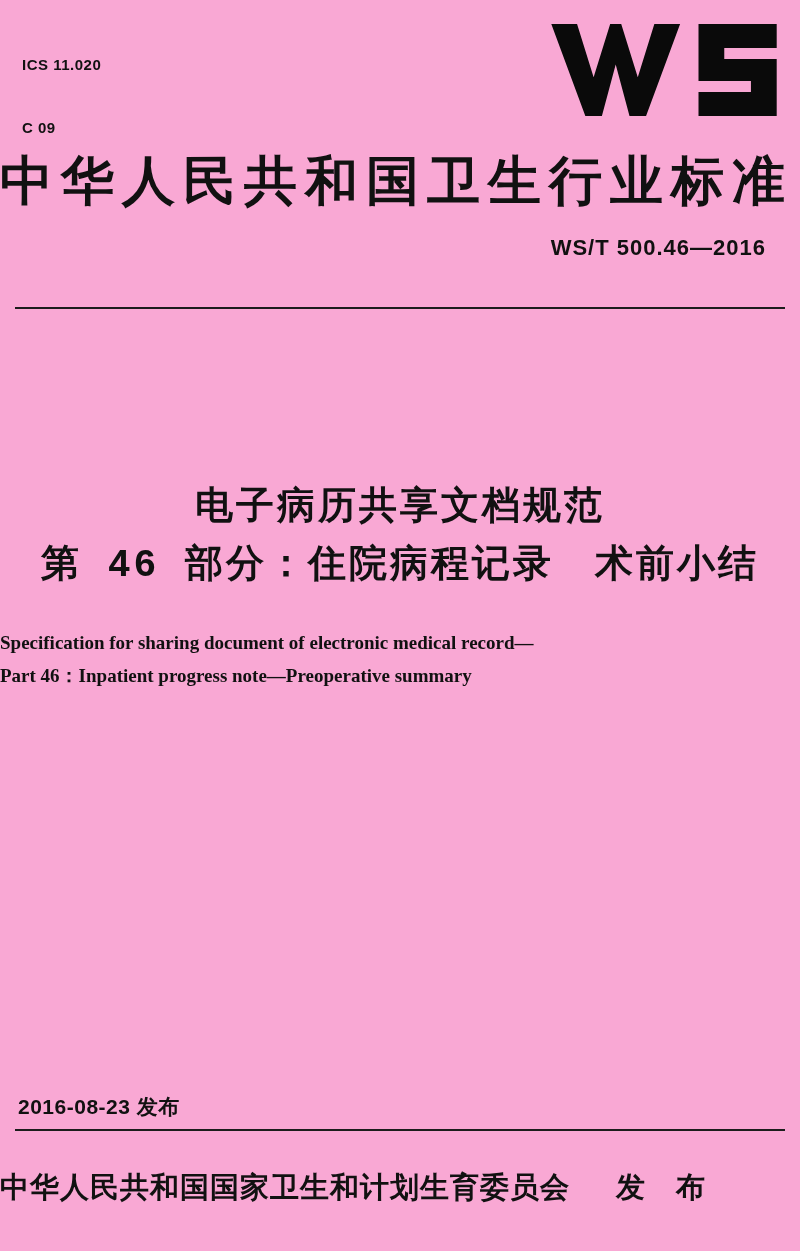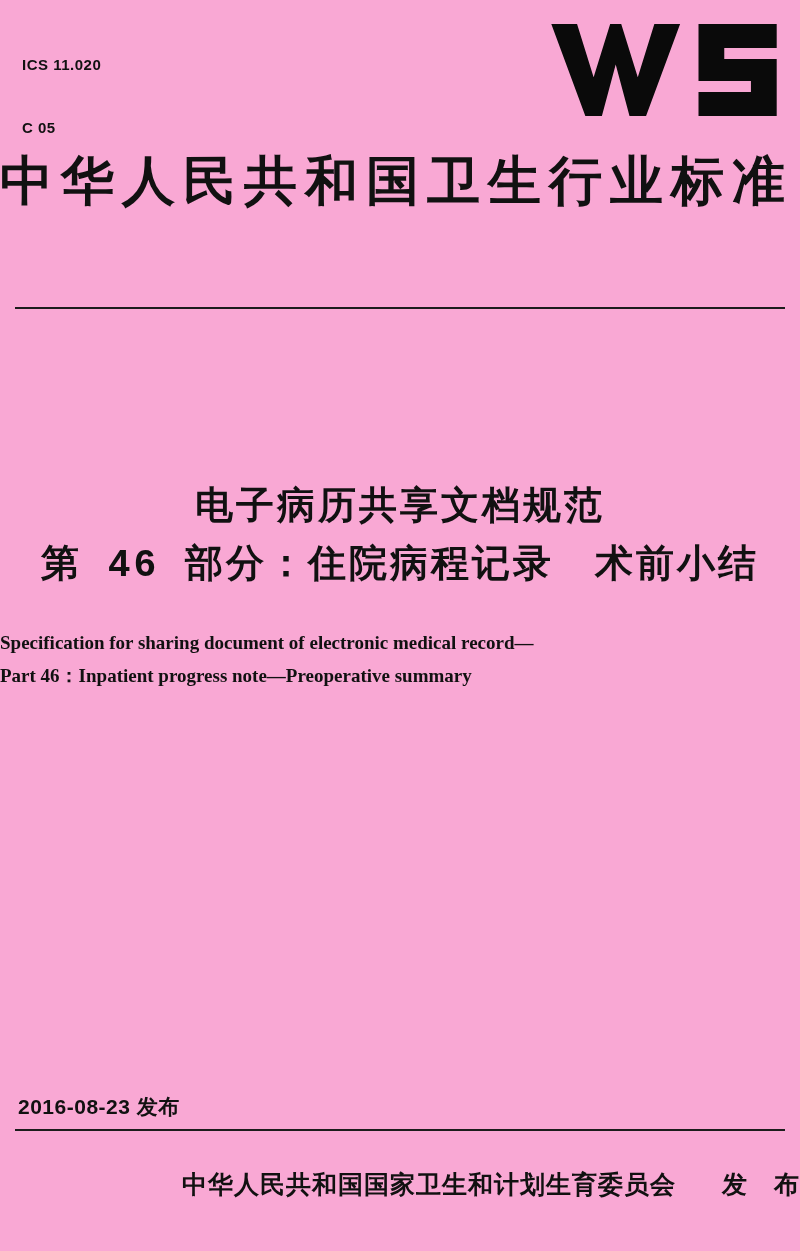--- a/index.html
+++ b/index.html
@@ -35,42 +35,43 @@
     position:absolute;top:626px;left:0;right:0;text-align:left;
     font-family:"Liberation Serif", serif;
     font-size:19px;font-weight:700;line-height:33px;white-space:nowrap;
   }
   .dates-row{
     position:absolute;top:1093px;left:18px;right:18px;
     display:flex;justify-content:space-between;
     font-size:21px;font-weight:700;letter-spacing:.5px;
   }
   .issuer-row{
-    position:absolute;top:1168px;left:0;right:0;text-align:right;
-    font-size:25px;font-weight:700;letter-spacing:1px;white-space:nowrap;
+    position:absolute;top:1168px;left:0;right:0;text-align:left;
+    font-size:29px;font-weight:700;letter-spacing:1px;white-space:nowrap;
   }
   .issuer-gap{display:inline-block;width:46px;}
 </style>
 </head>
 <body>
 
 <div class="page">
 
   <div class="ics-block">
     <div>ICS 11.020</div>
-    <div>C 05</div>
+    <div>C 09</div>
   </div>
 
   <svg class="ws-logo" viewBox="0 0 245 100" xmlns="http://www.w3.org/2000/svg" aria-hidden="true">
     <polygon fill="#0a0a0a" points="0,0 28,0 46,58 64,0 76,0 94,58 112,0 140,0 103,100 85,100 70,44 55,100 37,100"></polygon>
     <path fill="#0a0a0a" d="M160,0 H245 V26 H188 V38 H245 V100 H160 V74 H217 V62 H160 Z"></path>
   </svg>
 
   <div class="header-title">中华人民共和国卫生行业标准</div>
 
+  <div class="std-number">WS/T 500.46—2016</div>
 
   <div class="rule rule-top"></div>
 
   <div class="cn-title">
     <div>电子病历共享文档规范</div>
     <div>第 46 部分：住院病程记录　术前小结</div>
   </div>
 
   <div class="en-title">
     <div>Specification for sharing document of electronic medical record—</div>

